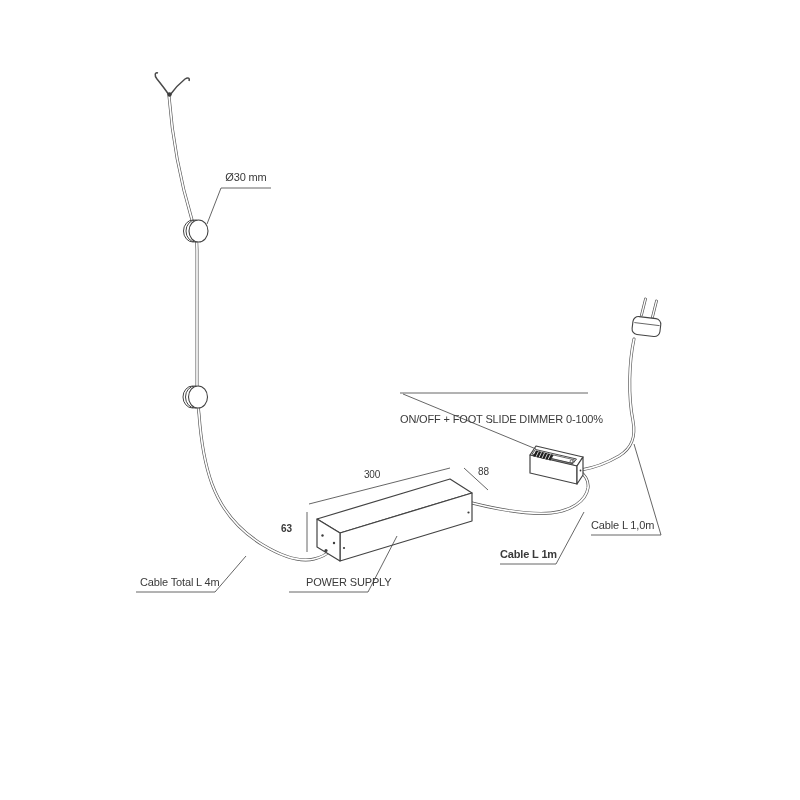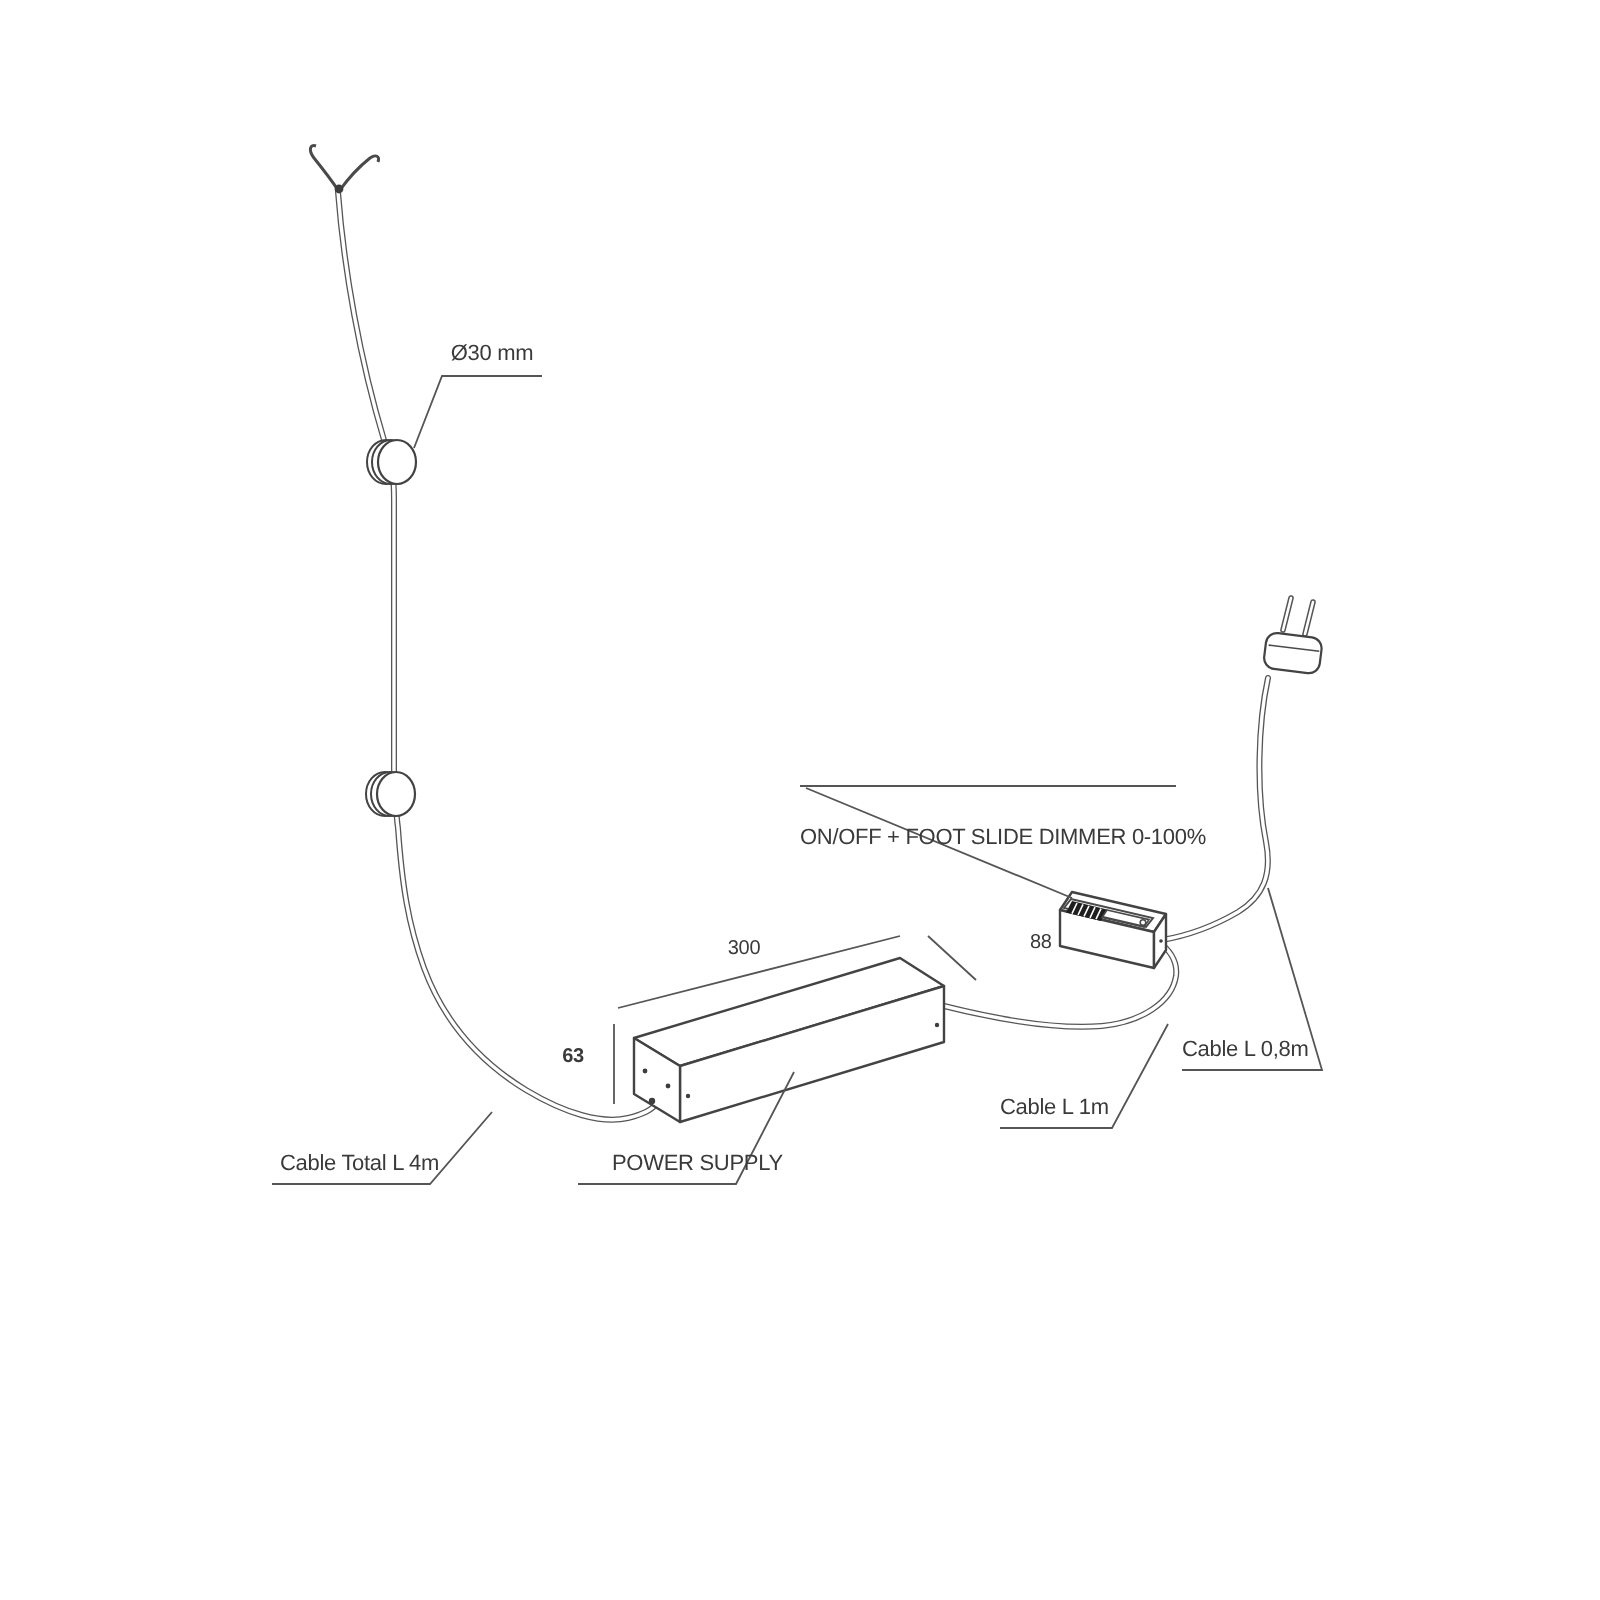--- a/index.html
+++ b/index.html
@@ -117,25 +117,25 @@
     <path class="ln" d="M 591,535 L 661,535 L 634,444"></path>
   </g>
 </svg>
 
   <div class="lbl ctr" style="left:219px;top:171px;width:54px;">Ø30 mm</div>
 
   <div class="lbl" style="left:400px;top:379px;margin-top:34px;">ON/OFF + FOOT SLIDE DIMMER 0-100%</div>
 
   <div class="lbl dim ctr" style="left:352px;top:469px;width:40px;">300</div>
 
-  <div class="lbl dim" style="left:478px;top:466px;margin-left:37px;">88</div>
+  <div class="lbl dim" style="left:478px;top:466px;">88</div>
 
   <div class="lbl dim rgt" style="left:272px;top:523px;width:29px;">63</div>
 
   <div class="lbl" style="left:289px;top:576px;margin-left:17px;">POWER SUPPLY</div>
 
   <div class="lbl" style="left:140px;top:576px;">Cable Total L 4m</div>
 
-  <div class="lbl" style="left:500px;top:548px;">Cable L 1m</div>
+  <div class="lbl" style="left:500px;top:548px;font-weight:bold;">Cable L 1m</div>
 
-  <div class="lbl" style="left:591px;top:519px;">Cable L 0,8m</div>
+  <div class="lbl" style="left:591px;top:519px;">Cable L 1,0m</div>
 
 </div>
 
 </body></html>

